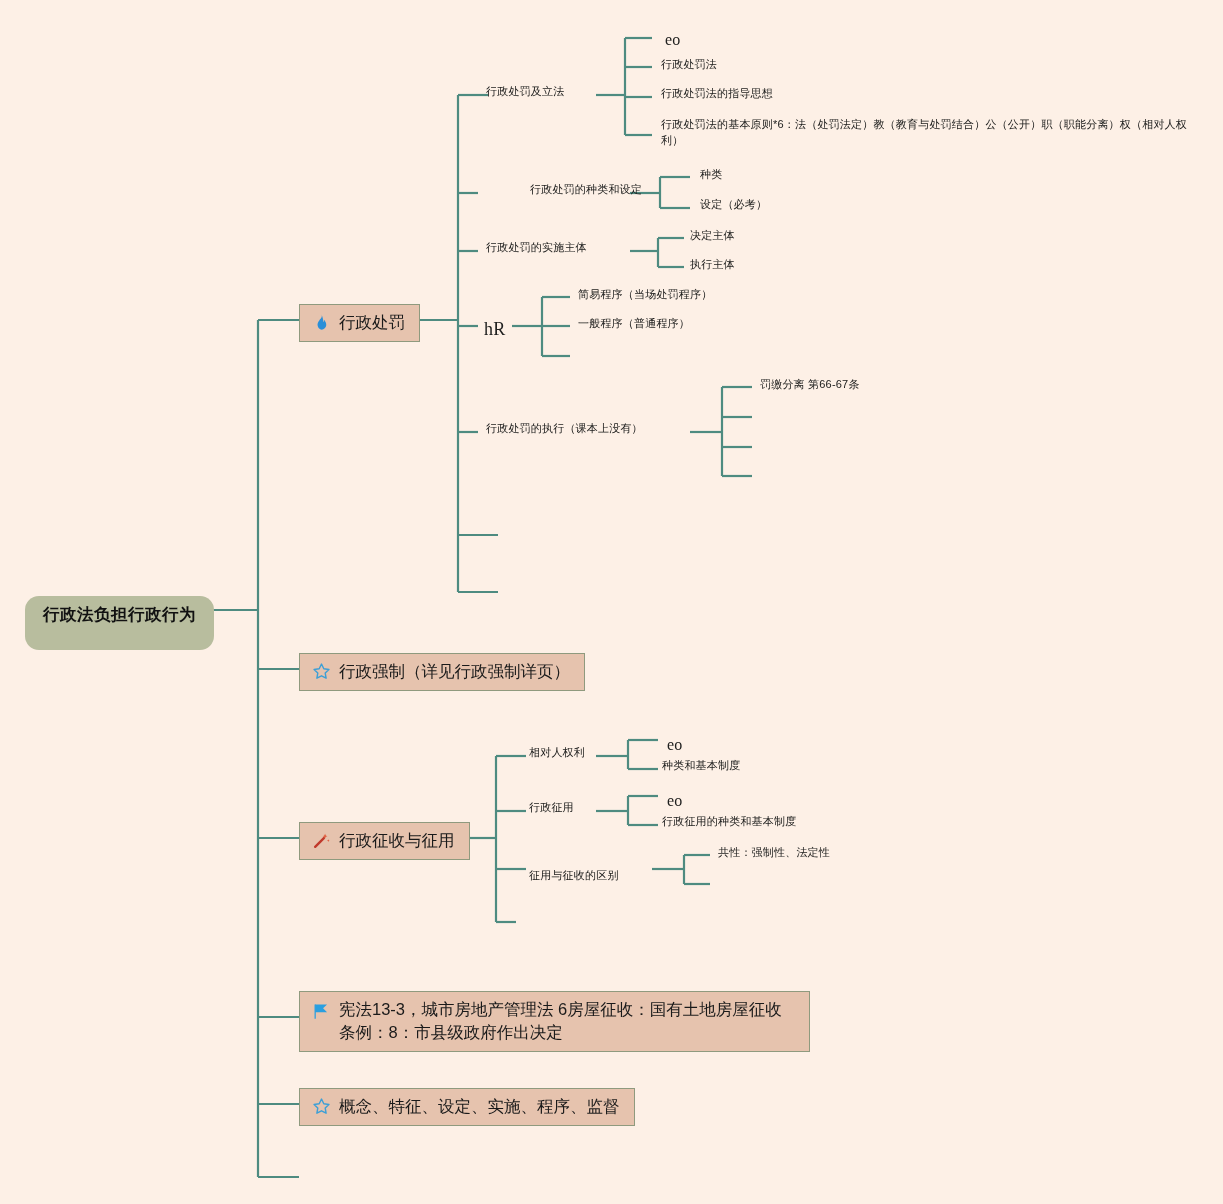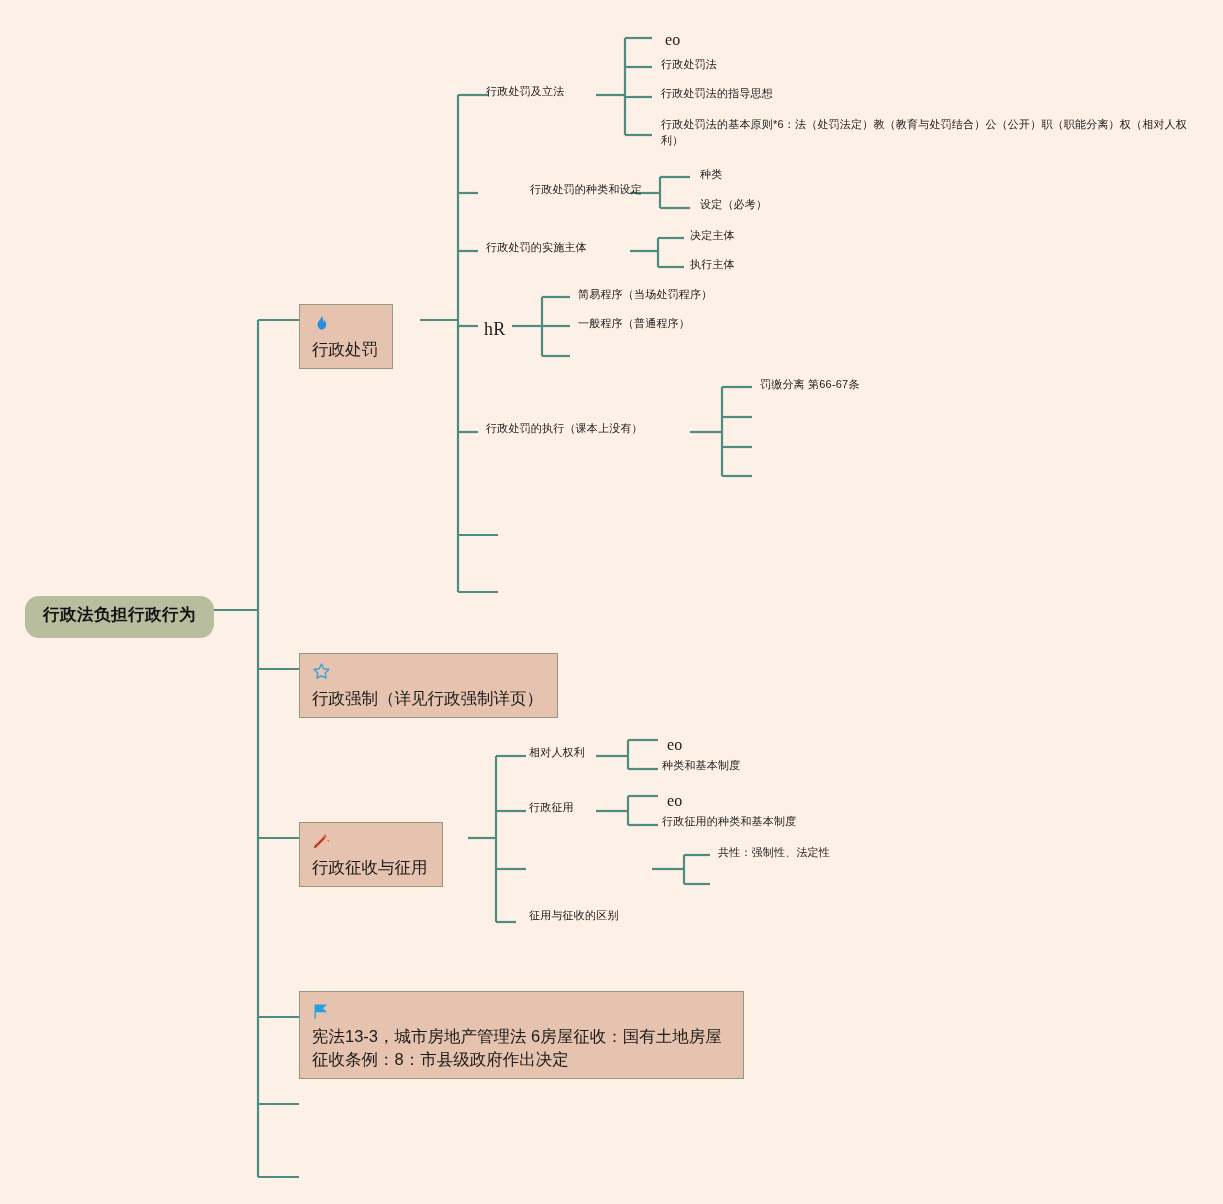--- a/index.html
+++ b/index.html
@@ -40,29 +40,28 @@
   .box {
     border: 1px solid #8f9a7e;
     background: #e6c3ae;
     padding: 6px 14px 7px 12px;
     font-size: 16.5px;
     line-height: 1.4;
     display: flex;
     align-items: flex-start;
     gap: 8px;
     color: #1a1a1a;
-    flex-direction: column;
   }
   .box.wrap { white-space: normal; }
 
   .root {
     background: #b8bd9e;
     border: none;
     border-radius: 14px;
-    padding: 7px 18px 12px 18px;
+    padding: 7px 18px 24px 18px;
     font-weight: bold;
     font-size: 16.5px;
     color: #111;
     letter-spacing: .5px;
   }
 
   .ico {
     flex: 0 0 auto;
     width: 19px; height: 19px;
     display: inline-block;
@@ -253,31 +252,39 @@
   <div class="node topic" style="left:529px; top:800px;">
     <span>行政征用</span>
   </div>
   <div class="node topic mono" style="left:667px; top:789px;">
     <span>eo</span>
   </div>
   <div class="node topic" style="left:662px; top:814px;">
     <span>行政征用的种类和基本制度</span>
   </div>
 
-  <div class="node topic" style="left:529px; top:908px;">
+  <div class="node topic" style="left:529px; top:868px;">
     <span>征用与征收的区别</span>
   </div>
   <div class="node topic" style="left:718px; top:845px;">
     <span>共性：强制性、法定性</span>
   </div>
 
-  <div class="node box wrap" style="left:299px; top:991px; width:445px;">
+  <div class="node box wrap" style="left:299px; top:991px; width:511px;">
     <span class="ico" style="top:4px;">
       <svg viewBox="0 0 24 24">
           <path d="M4 3h15l-5 5 5 5H4z" fill="#2a9fe0"></path>
           <path d="M4 3v18" stroke="#2a9fe0" stroke-width="1.6"></path>
         </svg>
     </span>
     <span>宪法13-3，城市房地产管理法 6房屋征收：国有土地房屋征收条例：8：市县级政府作出决定</span>
   </div>
 
+  <div class="node box" style="left:299px; top:1088px;">
+    <span class="ico">
+      <svg viewBox="0 0 24 24">
+          <path d="M12 2.6l2.9 5.9 6.5.95-4.7 4.58 1.11 6.47L12 17.45l-5.81 3.05 1.11-6.47-4.7-4.58 6.5-.95z" fill="none" stroke="#3d9fd6" stroke-width="1.8" stroke-linejoin="round"></path>
+        </svg>
+    </span>
+    <span>概念、特征、设定、实施、程序、监督</span>
+  </div>
 
 </div>
 
 </body></html>

